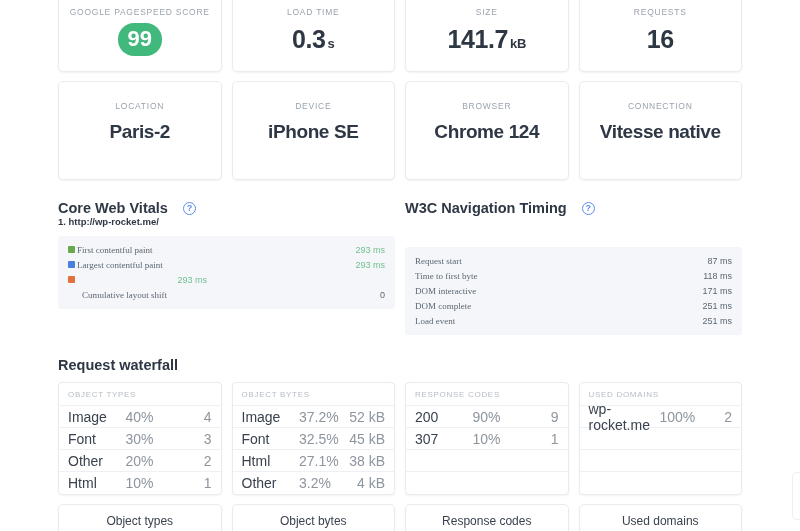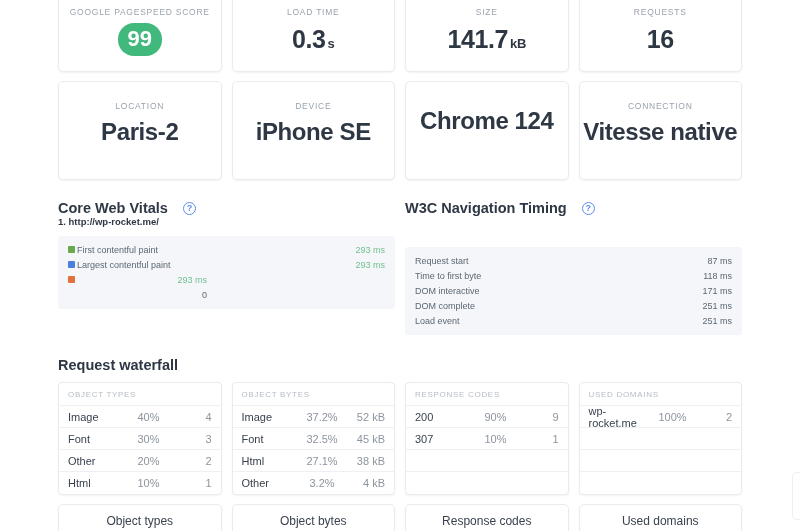--- a/index.html
+++ b/index.html
@@ -35,21 +35,21 @@
   }
   .card-value {
     margin-top: 6px;
     font-size: 25px;
     font-weight: 700;
     color: #2e3744;
     letter-spacing: -.4px;
     line-height: 30px;
   }
   .card-value .unit { font-size: 13px; font-weight: 700; margin-left: 2px; }
-  .row2 .card-value { font-size: 24px; font-weight: 700; margin-top: 5px; }
+  .row2 .card-value { font-size: 19px; font-weight: 700; margin-top: 5px; }
 
   .score-badge {
     display: inline-block;
     margin-top: 5px;
     min-width: 44px;
     padding: 3px 8px 4px;
     border-radius: 16px;
     color: #fff;
     font-size: 22px;
     font-weight: 700;
@@ -81,21 +81,21 @@
   .panel.spacer-top { margin-top: 31px; }
   .prow {
     display: flex; align-items: center;
     height: 15px; font-size: 9px; color: #5d6773;
   }
   .swatch {
     width: 7px; height: 7px; border-radius: 1px;
     display: inline-block; flex: 0 0 auto; margin-right: 2px;
   }
   .swatch.blank { background: transparent; width: 7px; margin-right: 2px; }
-  .pname { flex: 1 1 auto; }
+  .pname { flex: 1 1 auto; font-family: Liberation Serif, serif; }
   .pname.indent { padding-left: 5px; }
   .pval { width: 130px; text-align: right; color: #5d6773; }
   .pval.green { color: #73c092; }
 
   
   .wf-title { margin-top: 22px; font-size: 14.5px; font-weight: 700; color: #2e3744; }
   .tbl-row { display: flex; gap: 10px; margin-top: 9px; }
   .tbl {
     flex: 1 1 0;
     background: #fff;
@@ -106,25 +106,25 @@
   }
   .th {
     font-size: 8px; letter-spacing: .7px; text-transform: uppercase;
     color: #b6bcc4; padding: 7px 9px 6px;
     border-bottom: 1px solid #eef0f3;
   }
   .tr {
     display: flex; align-items: center;
     height: 22px; padding: 0 9px;
     border-bottom: 1px solid #eef0f3;
-    font-size: 11px; color: #39424e;
+    font-size: 14px; color: #39424e;
   }
   .tr:last-child { border-bottom: none; }
   .tr .c1 { flex: 1 1 auto; font-weight: 400; }
-  .tr .c2 { width: 46px; text-align: center; color: #8d959e; }
+  .tr .c2 { width: 46px; text-align: left; color: #8d959e; }
   .tr .c3 { width: 40px; text-align: right; color: #8d959e; }
 
   
   .chart-row { display: flex; gap: 10px; margin-top: 9px; }
   .chart-card {
     flex: 1 1 0; height: 60px;
     background: #fff;
     border: 1px solid #e9ecef;
     border-radius: 5px;
     box-shadow: 0 1px 2px rgba(20,30,60,.06);
@@ -163,20 +163,21 @@
   <div class="card-row row2" id="kpiRow2">
       <div class="card">
         <div class="card-label">LOCATION</div>
         <div class="card-value">Paris-2</div>
       </div>
       <div class="card">
         <div class="card-label">DEVICE</div>
         <div class="card-value">iPhone SE</div>
       </div>
       <div class="card">
+        <div class="card-label">BROWSER</div>
         <div class="card-value">Chrome 124</div>
       </div>
       <div class="card">
         <div class="card-label">CONNECTION</div>
         <div class="card-value">Vitesse native</div>
       </div>
     </div>
 
   <div class="two-col">
     <div class="col">
@@ -195,20 +196,21 @@
             <span class="swatch" style="background: rgb(74, 127, 224);"></span>
             <span class="pname">Largest contentful paint</span>
             <span class="pval green">293 ms</span>
           </div>
           <div class="prow">
             <span class="swatch" style="background: rgb(226, 113, 60);"></span>
             <span class="pval green">293 ms</span>
           </div>
           <div class="prow">
             <span class="swatch blank"></span>
+            <span class="pname indent">Cumulative layout shift</span>
             <span class="pval">0</span>
           </div>
         </div>
     </div>
     <div class="col">
       <div class="sec-head">
         <span>W3C Navigation Timing</span>
         <span class="help-icon">?</span>
       </div>
       <div class="panel spacer-top" id="navPanel">

